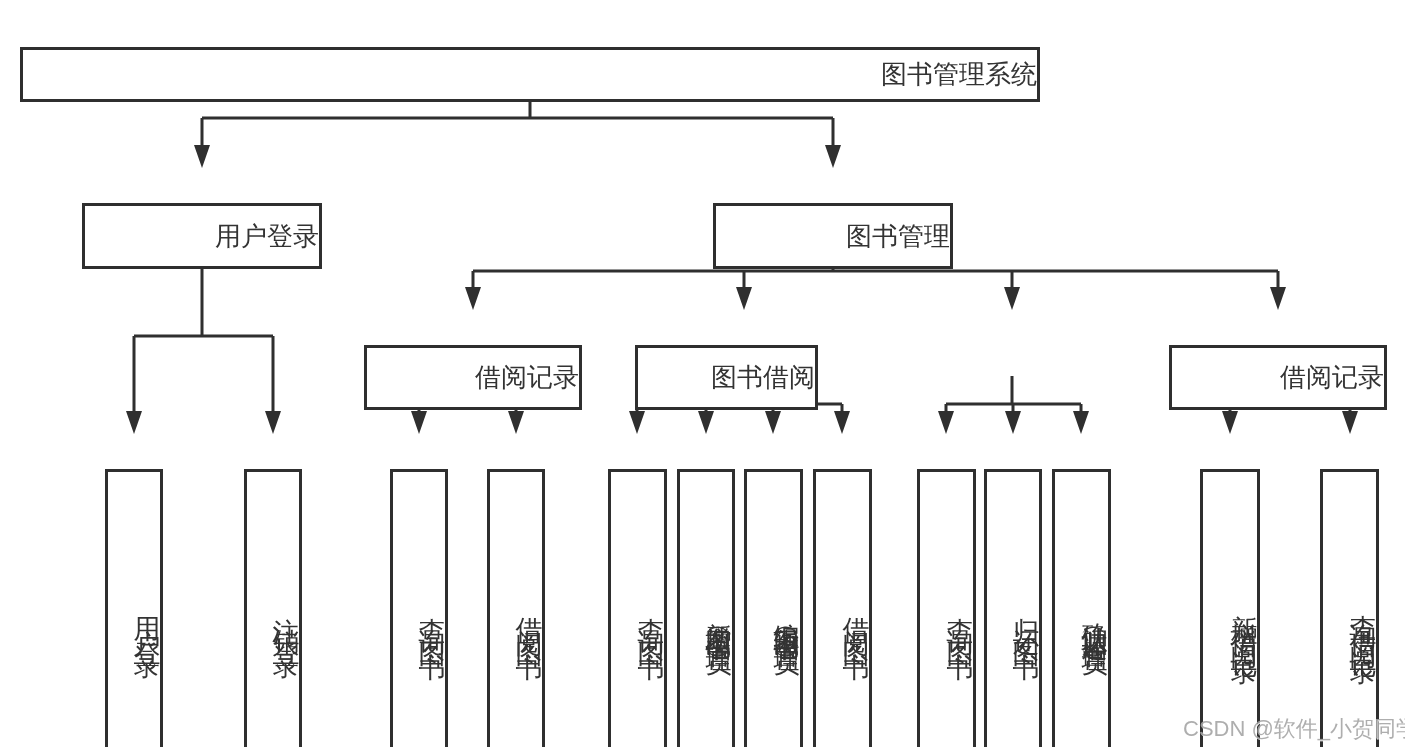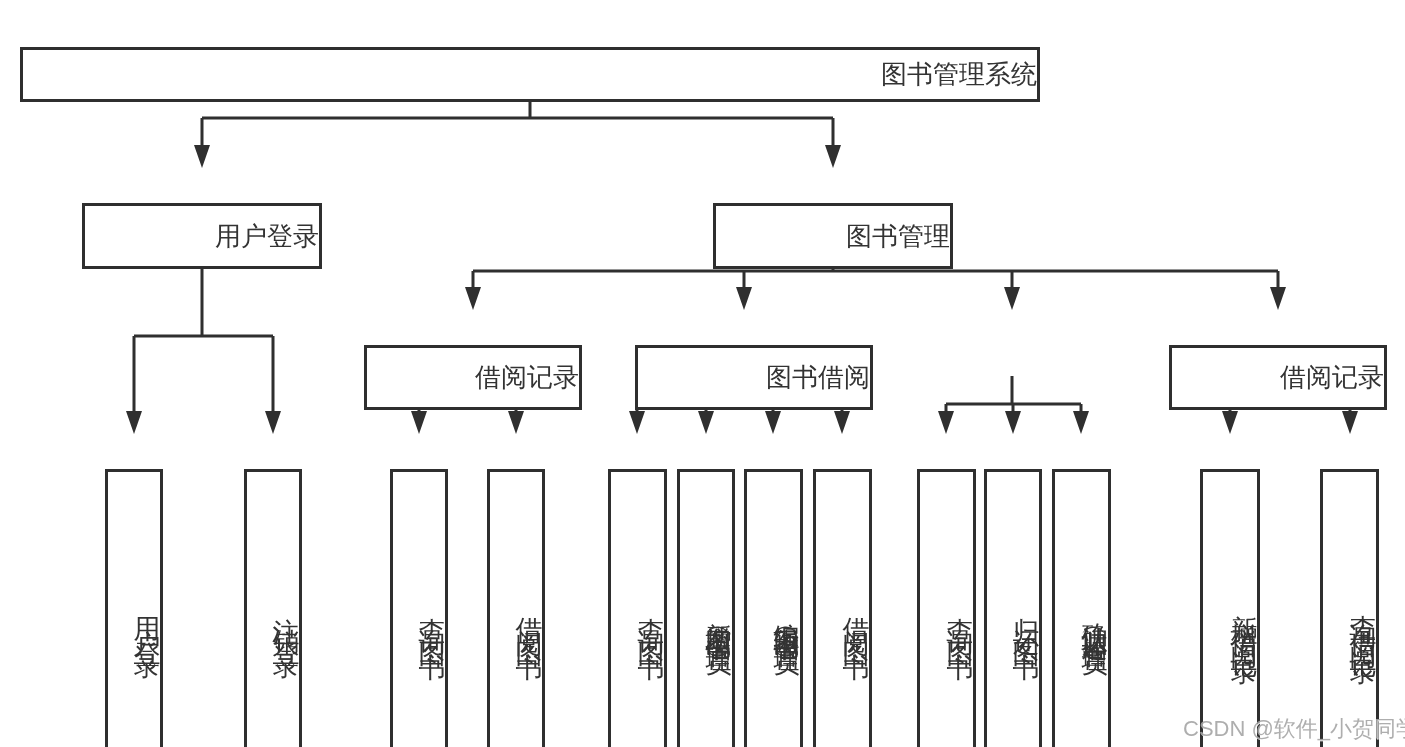--- a/index.html
+++ b/index.html
@@ -116,21 +116,21 @@
   <div class="box" style="left:82px; top:169px; width:240px; height:66px;">
     <span class="hlabel">用户登录</span>
   </div>
   <div class="box" style="left:713px; top:169px; width:240px; height:66px;">
     <span class="hlabel">图书管理</span>
   </div>
 
   <div class="box" style="left:364px; top:311px; width:218px; height:65px;">
     <span class="hlabel">借阅记录</span>
   </div>
-  <div class="box" style="left:635px; top:311px; width:238px; height:65px;">
+  <div class="box" style="left:635px; top:311px; width:183px; height:65px;">
     <span class="hlabel">图书借阅</span>
   </div>
   <div class="box" style="left:1169px; top:311px; width:218px; height:65px;">
     <span class="hlabel">借阅记录</span>
   </div>
 
   <div class="box" style="left:105px; top:435px; width:58px; height:302px;">
     <span class="vtext">用户登录</span>
   </div>
   <div class="box" style="left:244px; top:435px; width:58px; height:302px;">

